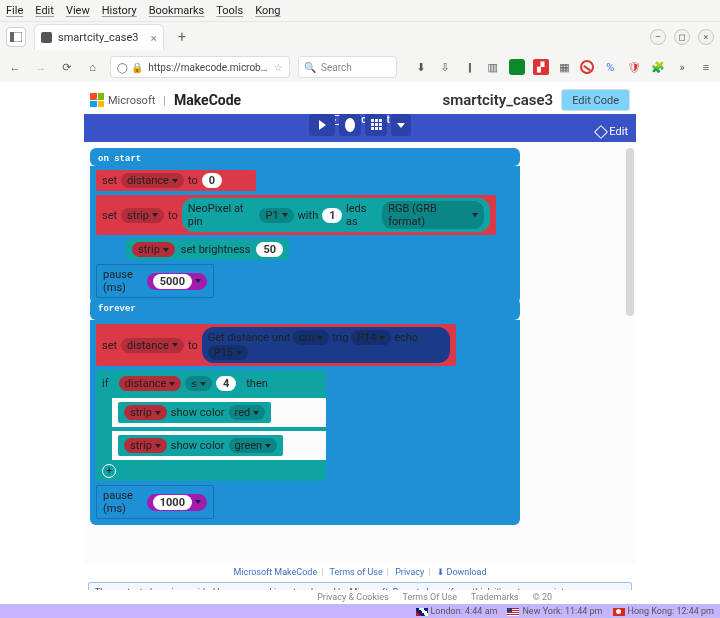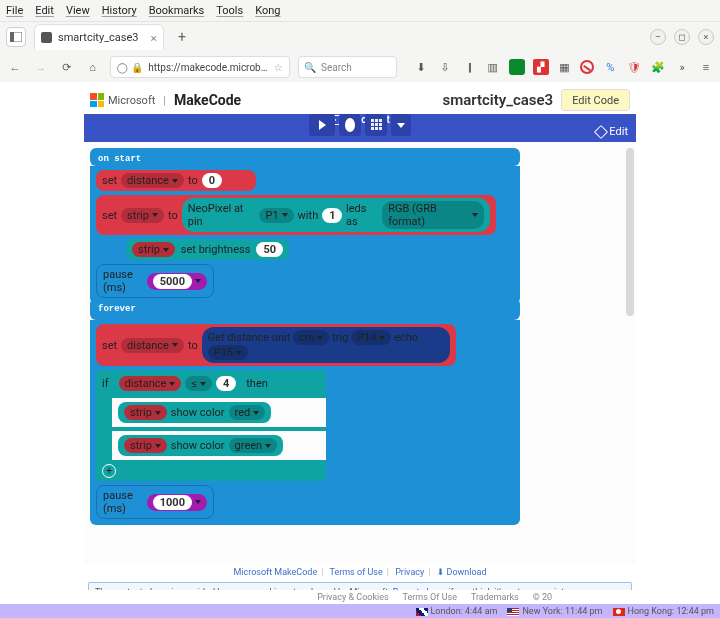--- a/index.html
+++ b/index.html
@@ -57,21 +57,21 @@
   .ms-logo { width: 14px; height: 14px; display: grid; grid-template-columns: 1fr 1fr; grid-template-rows: 1fr 1fr; gap: 1px; margin-right: 4px; }
   .ms-logo span:nth-child(1){background:#f25022;}
   .ms-logo span:nth-child(2){background:#7fba00;}
   .ms-logo span:nth-child(3){background:#00a4ef;}
   .ms-logo span:nth-child(4){background:#ffb900;}
   .ms-text { font-size: 11px; color: #555; }
   .divider { margin: 0 8px; color: #999; }
   .makecode { font-size: 14px; font-weight: 700; color: #222; }
   .mc-header .flex { flex: 1; }
   .proj-title { font-size: 15px; font-weight: 600; color: #333; margin-right: 8px; }
-  .editcode { height: 22px; padding: 0 10px; background: #fef9c3; border: 1px solid #ddd; border-radius: 3px; font-size: 11px; color: #444; display: flex; align-items: center; }
+  .editcode { height: 22px; padding: 0 10px; background: #7dd3fc; border: 1px solid #ddd; border-radius: 3px; font-size: 11px; color: #444; display: flex; align-items: center; }
 
   
   .mb-bar { height: 28px; background: #3952c6; display: flex; align-items: center; padding: 0 8px; position: relative; flex-direction: column; }
   .mb-logo { display: flex; align-items: center; gap: 4px; color: #fff; font-size: 10px; font-weight: 600; }
   .mb-badge { width: 16px; height: 10px; border: 1.5px solid #fff; border-radius: 5px; position: relative; }
   .mb-badge::before, .mb-badge::after { content:""; position:absolute; width:2px; height:2px; background:#fff; border-radius:50%; top:3px; }
   .mb-badge::before{left:3px;} .mb-badge::after{right:3px;}
   .mb-center { position: absolute; left: 50%; transform: translateX(-50%); display: flex; gap: 4px; align-items: center; }
   .mb-btn { height: 22px; background: #2c42a8; border-radius: 3px; display: flex; align-items: center; justify-content: center; padding: 0 6px; color:#fff; }
   .mb-play { width: 26px; }
@@ -88,21 +88,21 @@
 
   
   .ws { position: relative; height: calc(100% - 56px - 40px); background: #fcfcfc; overflow: hidden; }
   .ws::before { content:""; position:absolute; inset:0; background-image: radial-gradient(#e6e6e6 0.5px, transparent 0.5px); background-size: 18px 18px; background-position: 4px 4px; }
   .scrollbar { position:absolute; right:2px; top:6px; width:8px; height: 168px; background:#d8d8d8; border-radius:4px; }
 
   
   .hat { position: relative; border-radius: 6px; padding: 6px 8px; color:#fff; font-family: Consolas, "Courier New", monospace; font-size: 9px; font-weight:bold; }
   .blue-hat { background:#1e90d6; }
   .row { display:flex; align-items:center; gap:4px; margin-top:4px; }
-  .blk { display:inline-flex; align-items:center; gap:4px; border-radius:8px; padding:3px 6px; }
+  .blk { display:inline-flex; align-items:center; gap:4px; border-radius:2px; padding:3px 6px; }
   .var-red { background:#dc3948; }
   .num-oval { background:#fff; color:#333; border-radius:10px; padding:1px 7px; min-width:14px; text-align:center; display:inline-block; font-weight:bold; }
   .teal { background:#0fa3a3; }
   .navy { background:#1a3a8a; border-radius:12px; padding:3px 6px; }
   .dd { padding:1px 6px; border-radius:10px; display:inline-flex; align-items:center; gap:3px; }
   .dd.red { background:#b42d3a; }
   .dd.teal { background:#0b8686; }
   .dd.blue { background:#a21caf; }
   .dd.navy { background:#14306e; }
   .caret { width:0;height:0;border-top:4px solid currentColor;border-left:3px solid transparent;border-right:3px solid transparent; display:inline-block; }

